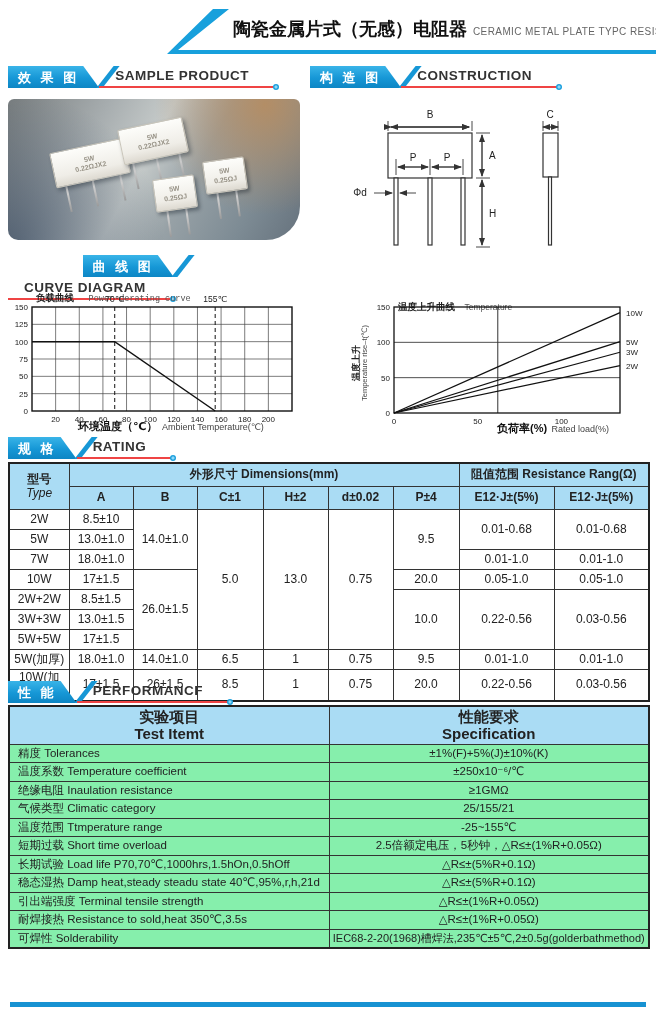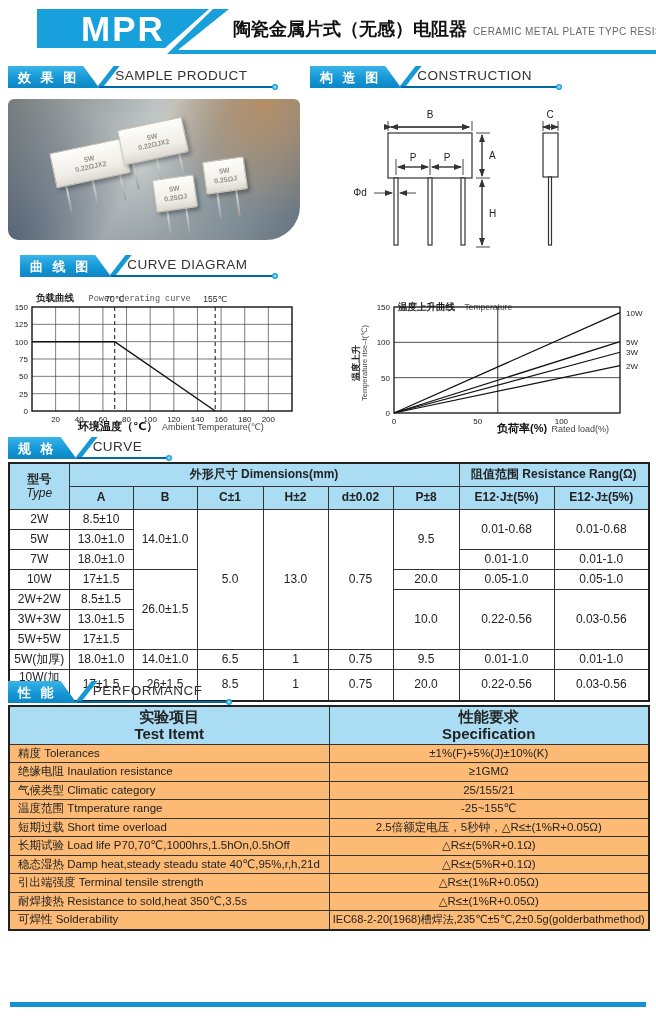--- a/index.html
+++ b/index.html
@@ -17,22 +17,22 @@
   .main-title .cn{font-size:18px;font-weight:bold;color:#111;}
   .main-title .en{font-size:10px;color:#666;letter-spacing:.4px;}
 
   
   .sec-head{position:absolute;display:flex;align-items:flex-end;height:22px;}
   .tab-wrap{position:relative;height:22px;}
   .tab{height:22px;box-sizing:border-box;background:linear-gradient(180deg,#39b4e8 0%,#1697d6 55%,#0d86c4 100%);
     color:#fff;font-size:13px;font-weight:bold;letter-spacing:3px;padding:3px 20px 0 10px;
     clip-path:polygon(0 0,calc(100% - 16px) 0,100% 100%,0 100%);}
   .tab-tail{position:absolute;top:0;right:-12px;width:6px;height:100%;background:#1697d6;transform:skewX(-38deg);}
-  .sec-en{position:relative;font-size:13.5px;font-weight:400;color:#333;letter-spacing:.5px;
-    padding:3px 28px 3px 16px;border-bottom:2px solid #0369a1;}
+  .sec-en{position:relative;font-size:13.5px;font-weight:700;color:#333;letter-spacing:.5px;
+    padding:3px 28px 3px 16px;border-bottom:2px solid #ef4444;}
   .sec-en::after{content:'';position:absolute;right:-2px;bottom:-4px;width:6px;height:6px;border-radius:50%;
     background:radial-gradient(circle,#8ed8f8 0 28%,#1b9fdd 45%);}
 
   
   .photo{position:absolute;left:8px;top:99px;width:292px;height:141px;overflow:hidden;
     border-radius:6px 6px 34px 10px;
     background:
       radial-gradient(circle at 88% 4%, rgba(186,140,92,.85), rgba(186,140,92,0) 38%),
       radial-gradient(circle at 0% 105%, rgba(35,55,82,.6), rgba(35,55,82,0) 48%),
       linear-gradient(118deg,#7a7f80 0%,#a7adaf 28%,#c6cbca 46%,#97a1a6 62%,#7d8b94 82%,#66727d 100%);}
@@ -60,37 +60,34 @@
   
   table{border-collapse:collapse;table-layout:fixed;}
   .dtable{position:absolute;left:8px;width:640px;border:2px solid #222;}
   .dtable th,.dtable td{border:1px solid #333;text-align:center;padding:1px 2px;line-height:1.15;overflow:hidden;}
   .dtable thead th{background:#aadcf4;font-weight:bold;font-size:12px;}
   #rating-table{top:462px;}
   #rating-table thead th{height:20px;text-align:center;}
   #rating-table tbody td{height:17px;font-size:12px;font-weight:normal;color:#222;background:#fff;}
   #perf-table{top:705px;}
   #perf-table thead th{height:16px;font-size:15px;}
-  #perf-table tbody td{height:15.5px;font-size:11.5px;background:#fdba74;}
+  #perf-table tbody td{height:15.5px;font-size:11.5px;background:#86efac;}
   #perf-table td.item{text-align:left;padding-left:8px;}
   #perf-table td.spec{text-align:center;}
   #perf-table td.spec-long{font-size:10px;}
   #perf-table td.spec-med{font-size:11px;}
   .th2{font-weight:normal;font-size:12px;font-style:italic;}
 
   .footer-bar{position:absolute;left:10px;top:1002px;width:636px;height:5px;background:#1792d2;}
 </style>
 </head>
 <body>
 
 <div id="page">
 
-  <div class="logo-block">
-    <span>MPR</span>
-  </div>
   <div class="logo-stripe"></div>
   <div class="main-title">
     <span class="cn">陶瓷金属片式（无感）电阻器</span>
     <span class="en">CERAMIC METAL PLATE TYPC RESISTORS</span>
   </div>
 
   <div class="sec-head" style="left:8px;top:66px;">
     <div class="tab-wrap">
       <div class="tab">效 果 图</div>
       <div class="tab-tail"></div>
@@ -188,21 +185,21 @@
       <text x="100" y="15">B</text>
       <text x="220" y="15">C</text>
       <text x="159" y="56" text-anchor="start">A</text>
       <text x="159" y="114" text-anchor="start">H</text>
       <text x="83" y="58">P</text>
       <text x="117" y="58">P</text>
       <text x="30" y="93">Φd</text>
     </g>
   </svg>
 
-  <div class="sec-head" style="left:20px;top:255px;">
+  <div class="sec-head" style="left:8px;top:255px;flex-direction:column;">
     <div class="tab-wrap">
       <div class="tab">曲 线 图</div>
       <div class="tab-tail"></div>
     </div>
     <span class="sec-en">CURVE DIAGRAM</span>
   </div>
 
   <div class="chart-title" style="left:36px;top:288px;font-family:Liberation Mono, monospace;">
     <span class="cn">负载曲线</span>
     <span class="en">Power derating curve</span>
@@ -284,21 +281,21 @@
   <div class="xlabel2">
     <span class="cn">负荷率(%)</span>
     <span class="en">Rated load(%)</span>
   </div>
 
   <div class="sec-head" style="left:8px;top:437px;justify-content:flex-end;">
     <div class="tab-wrap">
       <div class="tab">规 格</div>
       <div class="tab-tail"></div>
     </div>
-    <span class="sec-en">CURVE</span>
+    <span class="sec-en">RATING</span>
   </div>
 
   <table class="dtable" id="rating-table">
     <colgroup>
         <col style="width:60px">
         <col style="width:64px">
         <col style="width:64px">
         <col style="width:66px">
         <col style="width:65px">
         <col style="width:65px">
@@ -314,21 +311,21 @@
         </th>
         <th colspan="6">外形尺寸 Dimensions(mm)</th>
         <th colspan="2">阻值范围 Resistance Rang(Ω)</th>
       </tr>
       <tr>
         <th>A</th>
         <th>B</th>
         <th>C±1</th>
         <th>H±2</th>
         <th>d±0.02</th>
-        <th>P±8</th>
+        <th>P±4</th>
         <th>E12·J±(5%)</th>
         <th>E12·J±(5%)</th>
       </tr>
     </thead>
     <tbody>
       <tr>
         <td>2W</td>
         <td>8.5±10</td>
         <td rowspan="3">14.0±1.0</td>
         <td rowspan="7">5.0</td>
@@ -420,20 +417,24 @@
           <div>Specification</div>
         </th>
       </tr>
     </thead>
     <tbody id="perf-body">
         <tr>
           <td class="item">精度 Tolerances</td>
           <td class="spec">±1%(F)+5%(J)±10%(K)</td>
         </tr>
         <tr>
+          <td class="item">温度系数 Temperature coefficient</td>
+          <td class="spec">±250x10⁻⁶/℃</td>
+        </tr>
+        <tr>
           <td class="item">绝缘电阻 Inaulation resistance</td>
           <td class="spec">≥1GMΩ</td>
         </tr>
         <tr>
           <td class="item">气候类型 Climatic category</td>
           <td class="spec">25/155/21</td>
         </tr>
         <tr>
           <td class="item">温度范围 Ttmperature range</td>
           <td class="spec">-25~155℃</td>

